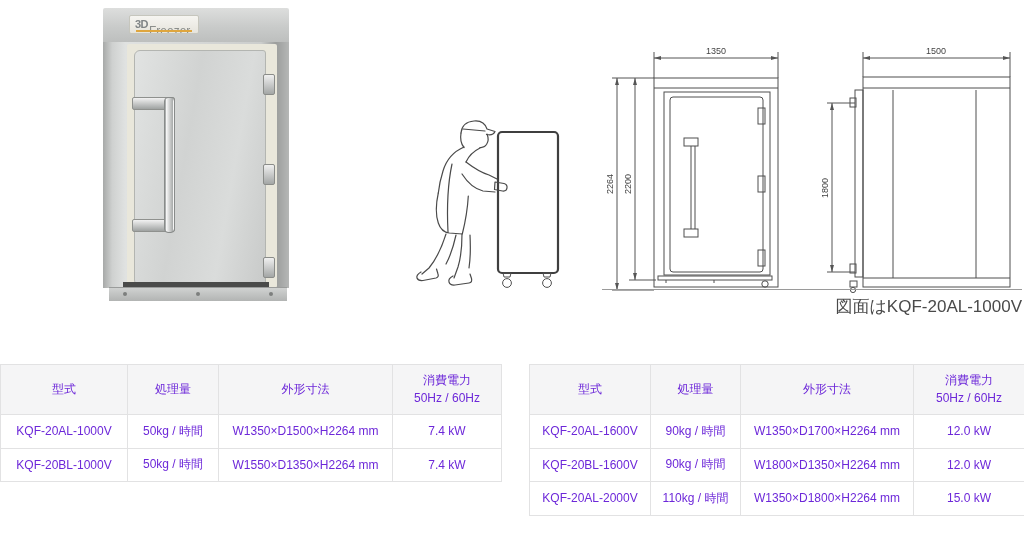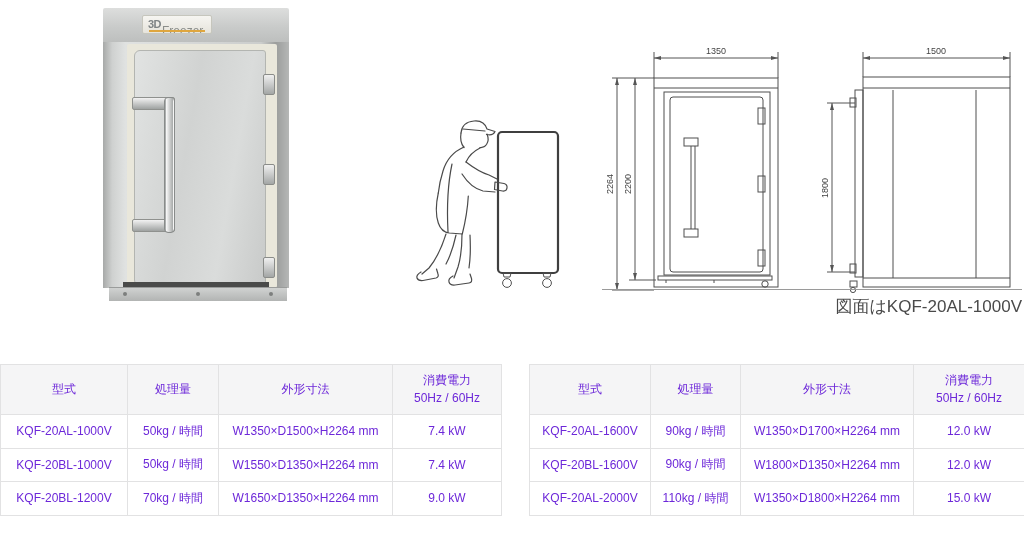--- a/index.html
+++ b/index.html
@@ -3,21 +3,21 @@
 <meta charset="utf-8">
 <style>
   html,body{margin:0;padding:0;background:#fff;}
   #page{position:relative;width:1024px;height:552px;background:#fff;overflow:hidden;
         font-family:"Liberation Sans",sans-serif;color:#3c3c3c;}
 
   
   .freezer{position:absolute;left:103px;top:6px;width:186px;height:298px;}
   .fz-top{position:absolute;left:0;top:2px;width:186px;height:34px;
           background:linear-gradient(180deg,#dddedd,#c9cbca 55%,#bdbfbe);border-radius:2px 2px 0 0;}
-  .fz-plate{position:absolute;left:39px;top:9px;width:68px;height:17px;border:1px solid #c6c6bd;
+  .fz-plate{position:absolute;left:26px;top:9px;width:68px;height:17px;border:1px solid #c6c6bd;
             border-radius:2px;background:linear-gradient(180deg,#f6f5f1,#e6e4dc);
             display:flex;align-items:center;justify-content:center;gap:1px;overflow:hidden;}
   .fz-plate .b1{font-size:11px;font-weight:bold;color:#7f8486;letter-spacing:-.5px;line-height:1;}
   .fz-plate .b2{font-size:12px;color:#8b8e8b;line-height:1;padding-top:2px;margin-top:11px;}
   .fz-plate .bar{position:absolute;left:6px;bottom:1px;width:56px;height:2px;background:#dfa63e;}
   .fz-body{position:absolute;left:0;top:36px;width:186px;height:246px;
            background:linear-gradient(90deg,#a7a9a8 0,#cfd1d0 5%,#e0e2e1 12%,#d5d7d6 50%,#cbcdcc 85%,#9b9d9c 93%,#b5b7b6);}
   .fz-frame{position:absolute;left:24px;top:38px;width:150px;height:244px;background:#e9e7db;border-radius:2px;}
   .fz-door{position:absolute;left:31px;top:44px;width:130px;height:234px;border:1px solid #b3b5b1;
            border-radius:6px 3px 3px 6px;
@@ -209,26 +209,20 @@
         <td>50kg / 時間</td>
         <td>W1350×D1500×H2264 mm</td>
         <td>7.4 kW</td>
       </tr>
       <tr>
         <td>KQF-20BL-1000V</td>
         <td>50kg / 時間</td>
         <td>W1550×D1350×H2264 mm</td>
         <td>7.4 kW</td>
       </tr>
-      <tr>
-        <td>KQF-20BL-1200V</td>
-        <td>70kg / 時間</td>
-        <td>W1650×D1350×H2264 mm</td>
-        <td>9.0 kW</td>
-      </tr>
     </tbody>
   </table>
 
   <table class="spec" id="table-right">
     <colgroup>
         <col style="width:121px">
         <col style="width:90px">
         <col style="width:173px">
         <col style="width:111px">
       </colgroup>

